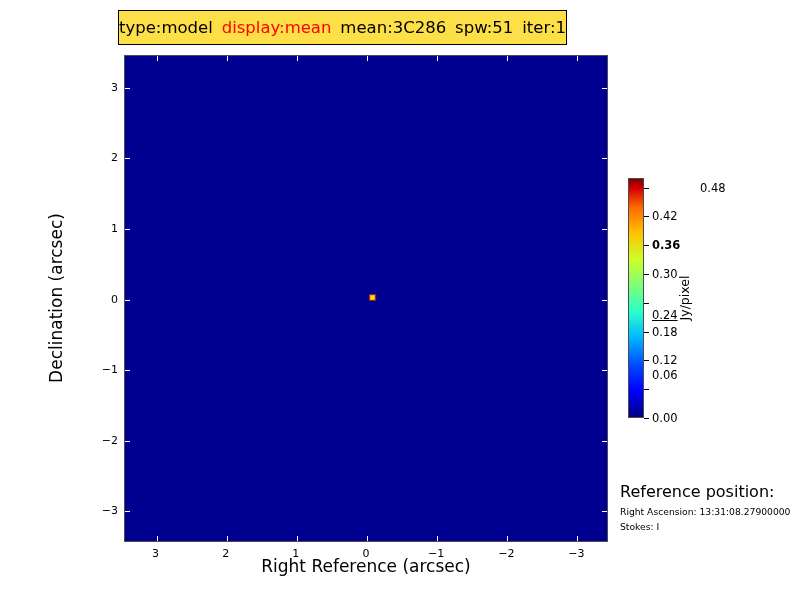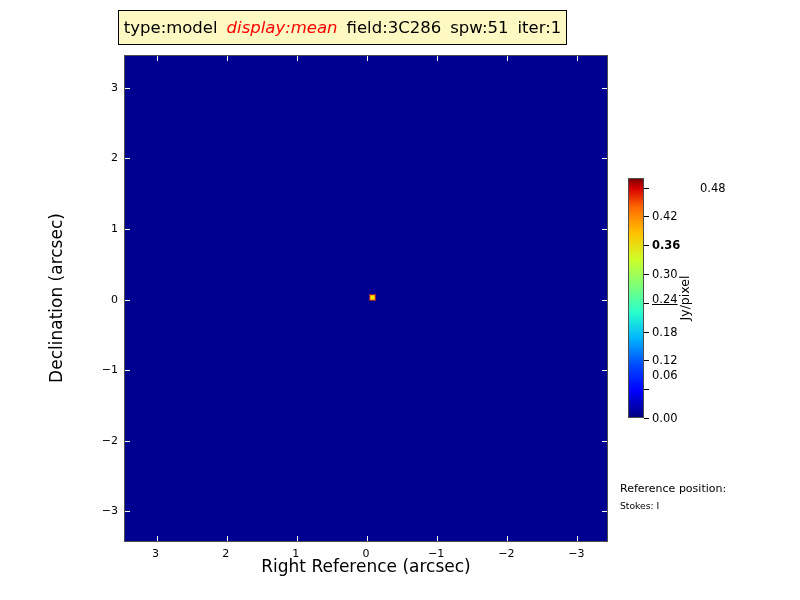--- a/index.html
+++ b/index.html
@@ -17,32 +17,32 @@
   }
 
   
   #title-box {
     position: absolute;
     left: 118px;
     top: 10px;
     width: 449px;
     height: 35px;
     border: 1.5px solid #000000;
-    background: #fef9c3;
+    background: #fde047;
     display: flex;
     align-items: center;
     justify-content: center;
     box-sizing: border-box;
   }
   #title-box .seg {
     font-size: 16.5px;
     white-space: pre;
     letter-spacing: 0px;
   }
-  #title-box .seg.red { color: #ff0000; font-style: italic; }
+  #title-box .seg.red { color: #ff0000; }
   #title-box .gap { width: 9px; display: inline-block; }
 
   
   #plot-frame {
     position: absolute;
     left: 124px;
     top: 55px;
     width: 484px;
     height: 487px;
     background: #000090;
@@ -170,38 +170,38 @@
   }
 
   
   #refpos {
     position: absolute;
     left: 620px;
     top: 482px;
     width: 180px;
   }
   #refpos .heading {
-    font-size: 11px;
+    font-size: 16px;
     margin-bottom: 5px;
   }
   #refpos .line {
     font-size: 9.2px;
     margin-bottom: 4px;
     white-space: nowrap;
   }
 </style>
 </head>
 <body>
 
 <div id="title-box">
   <span class="seg">type:model</span>
   <span class="gap"></span>
   <span class="seg red">display:mean</span>
   <span class="gap"></span>
-  <span class="seg">field:3C286</span>
+  <span class="seg">mean:3C286</span>
   <span class="gap"></span>
   <span class="seg">spw:51</span>
   <span class="gap"></span>
   <span class="seg">iter:1</span>
 </div>
 
 <div id="plot-frame">
   <div id="point-source" style="left: 244.91px; top: 238.677px;">
     <div class="core"></div>
   </div>
@@ -236,20 +236,21 @@
   </div>
 
 <div id="xlabel">Right Reference (arcsec)</div>
 <div id="ylabel">Declination (arcsec)</div>
 
 <div id="colorbar"></div>
 <div id="cb-label">Jy/pixel</div>
 
 <div id="refpos">
   <div class="heading">Reference position:</div>
+  <div class="line">Right Ascension: 13:31:08.27900000</div>
   <div class="line">Stokes: I</div>
 </div>
 
 <div class="xticklabel" style="left: 155.565px; top: 547px;">3</div>
 <div class="xticklabel" style="left: 225.71px; top: 547px;">2</div>
 <div class="xticklabel" style="left: 295.855px; top: 547px;">1</div>
 <div class="xticklabel" style="left: 366px; top: 547px;">0</div>
 <div class="xticklabel" style="left: 436.145px; top: 547px;">−1</div>
 <div class="xticklabel" style="left: 506.29px; top: 547px;">−2</div>
 <div class="xticklabel" style="left: 576.435px; top: 547px;">−3</div>
@@ -262,21 +263,21 @@
 <div class="yticklabel" style="left: 92px; width: 26px; top: 86.7609px;">3</div>
 <div class="cb-tick" style="top: 418px;"></div>
 <div class="cbticklabel" style="top: 418px;">0.00</div>
 <div class="cb-tick" style="top: 389.2px;"></div>
 <div class="cbticklabel" style="top: 375px;">0.06</div>
 <div class="cb-tick" style="top: 360.4px;"></div>
 <div class="cbticklabel" style="top: 360.4px;">0.12</div>
 <div class="cb-tick" style="top: 331.6px;"></div>
 <div class="cbticklabel" style="top: 331.6px;">0.18</div>
 <div class="cb-tick" style="top: 302.8px;"></div>
-<div class="cbticklabel" style="top: 299px; text-decoration: underline;">0.24</div>
+<div class="cbticklabel" style="top: 315px; text-decoration: underline;">0.24</div>
 <div class="cb-tick" style="top: 274px;"></div>
 <div class="cbticklabel" style="top: 274px;">0.30</div>
 <div class="cb-tick" style="top: 245.2px;"></div>
 <div class="cbticklabel" style="top: 245.2px; font-weight: bold;">0.36</div>
 <div class="cb-tick" style="top: 216.4px;"></div>
 <div class="cbticklabel" style="top: 216.4px;">0.42</div>
 <div class="cb-tick" style="top: 187.6px;"></div>
 <div class="cbticklabel" style="top: 187.6px; margin-left: 48px;">0.48</div>
 
 </body></html>

